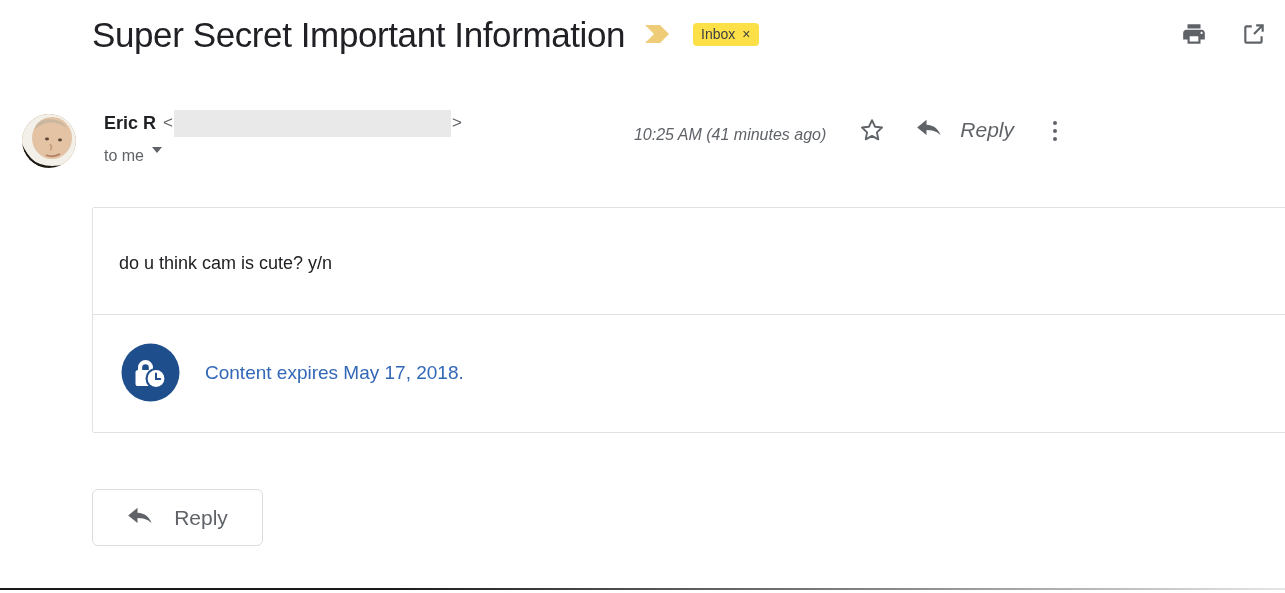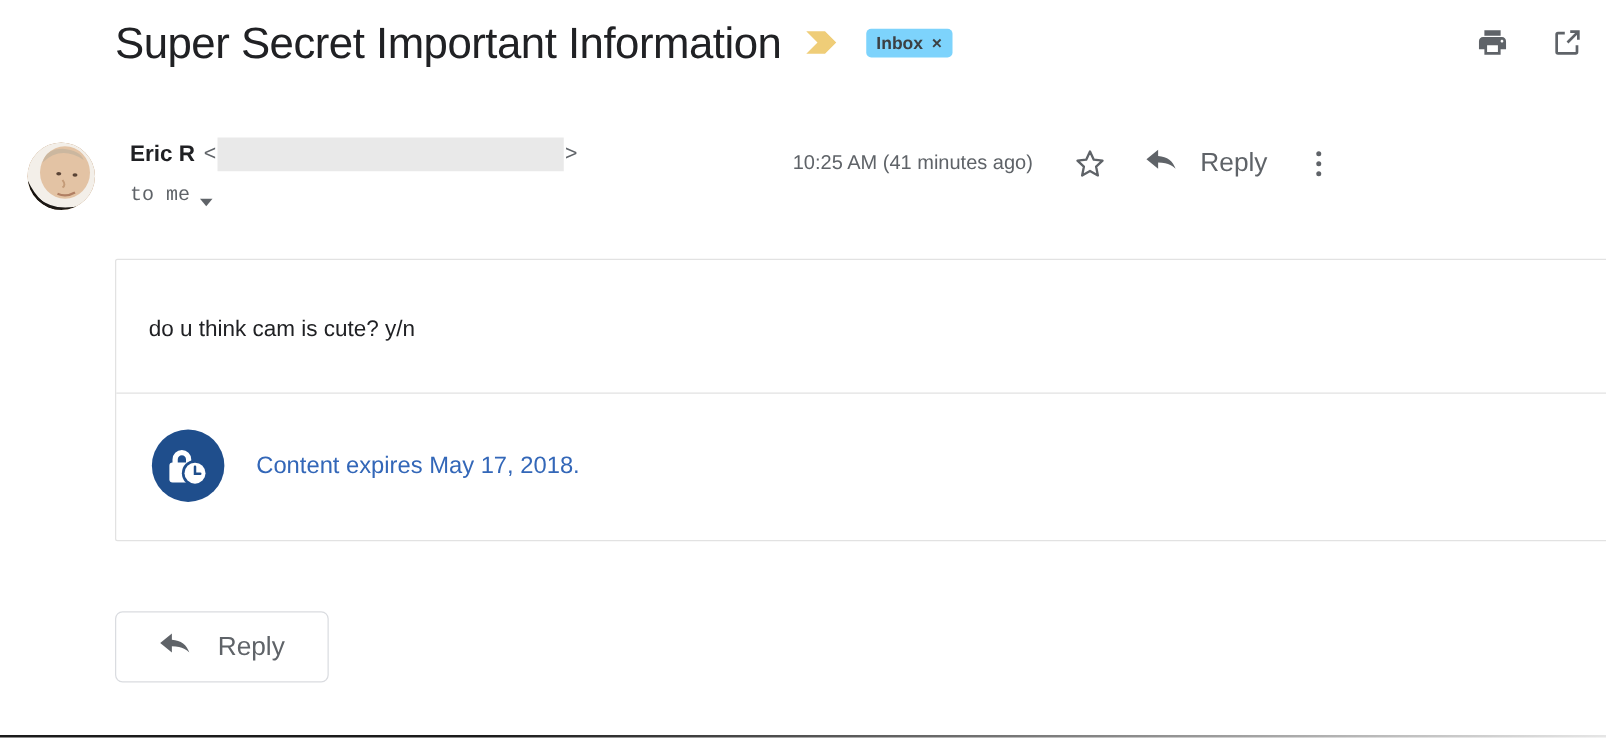--- a/index.html
+++ b/index.html
@@ -35,30 +35,29 @@
     white-space: nowrap;
     line-height: 1;
   }
   .important-marker {
     margin-left: 18px;
     display: inline-flex;
     align-items: center;
   }
   .label-chip {
     margin-left: 20px;
-    background: #7dd3fc;
+    background: #fde047;
     color: #3c4043;
     font-size: 14px;
     border-radius: 4px;
     padding: 4px 8px 5px 8px;
     display: inline-flex;
     align-items: center;
     white-space: nowrap;
     line-height: 1;
-    font-weight: bold;
   }
   .label-chip .chip-x {
     margin-left: 7px;
     font-size: 14px;
     color: #3c4043;
   }
   .header-actions {
     position: absolute;
     right: 18px;
     top: 50%;
@@ -119,39 +118,39 @@
     display: inline-block;
     width: 277px;
     height: 27px;
     background: #e9e9e9;
     margin: 0 1px;
     vertical-align: middle;
   }
   .sender-line2 {
     margin-top: 9px;
     display: flex;
-    align-items: flex-end;
+    align-items: flex-start;
     font-size: 16px;
     color: #5f6368;
-    font-family: Liberation Mono, monospace;
   }
   .caret-down {
     margin-left: 8px;
     width: 0;
     height: 0;
     border-left: 5px solid transparent;
     border-right: 5px solid transparent;
     border-top: 6px solid #5f6368;
   }
   .sender-right {
     position: absolute;
     right: 18px;
     top: 8px;
     display: flex;
-    align-items: center;
+    align-items: flex-end;
+    font-style: italic;
   }
   .timestamp {
     font-size: 16px;
     color: #5f6368;
     white-space: nowrap;
     margin-right: 32px;
   }
   .star-btn { margin-right: 30px; cursor: pointer; display:inline-flex; }
   .reply-inline {
     display: flex;

